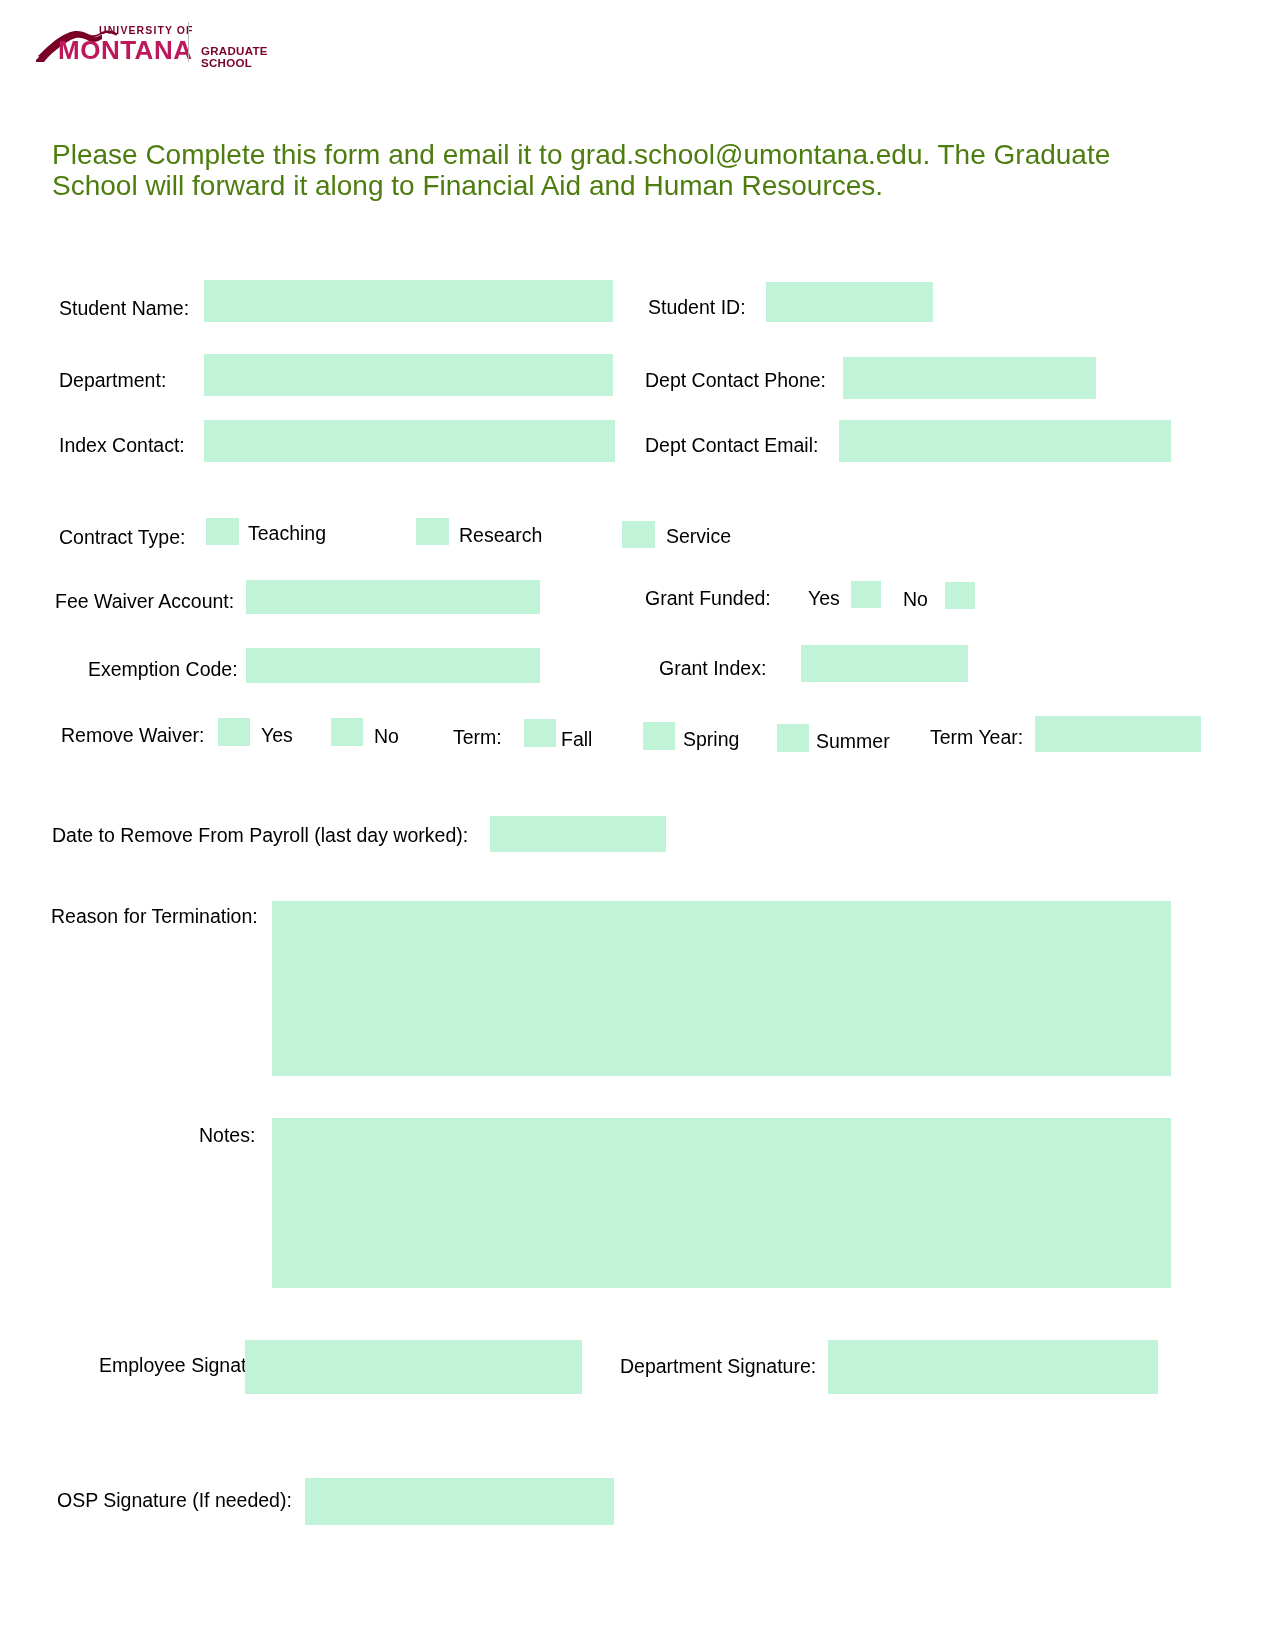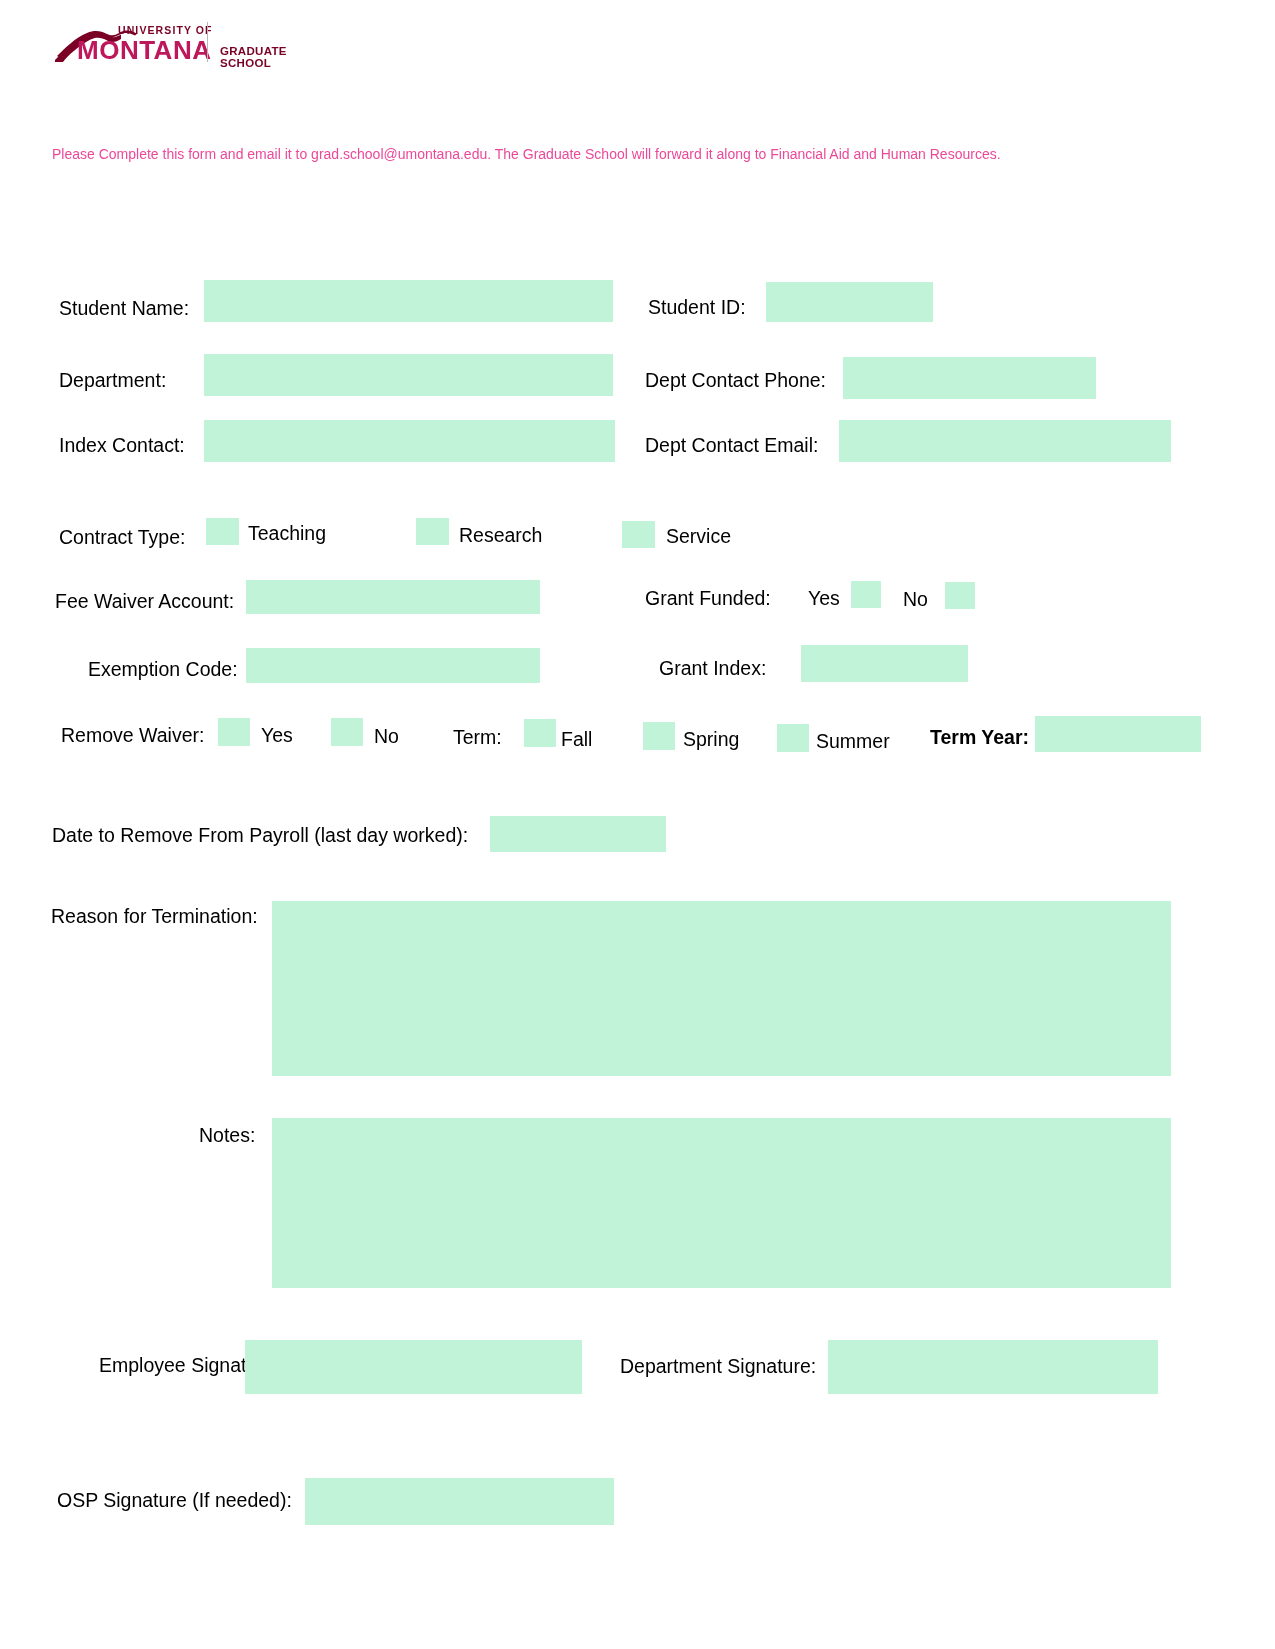--- a/index.html
+++ b/index.html
@@ -15,21 +15,20 @@
     color: #000000;
     overflow: hidden;
   }
 
   
   .header {
     position: absolute;
     left: 0; top: 0;
     width: 1242px;
     height: 100px;
-    margin-left: 19px;
   }
   .logo {
     position: absolute;
     left: 36px; top: 18px;
     width: 240px; height: 46px;
   }
   .logo-mountain {
     position: absolute;
     left: 0; top: 4px;
     width: 132px; height: 40px;
@@ -73,23 +72,23 @@
     font-weight: 400;
     color: #111111;
     letter-spacing: 0.1px;
   }
 
   
   .intro {
     position: absolute;
     left: 52px; top: 139px;
     width: 1110px;
-    font-size: 14px;
+    font-size: 28px;
     line-height: 31px;
-    color: #ec4899;
+    color: #4d7c0f;
   }
 
   
   .lbl {
     position: absolute;
     font-size: 19.5px;
     color: #000;
     white-space: nowrap;
     line-height: 22px;
   }
@@ -178,21 +177,21 @@
 <div class="lbl" style="left:453px; top:726px;">Term:</div>
 <div class="cbx" style="left:524px; top:719px; width:32px; height:28px;"></div>
 <div class="lbl" style="left:561px; top:728px;">Fall</div>
 
 <div class="cbx" style="left:643px; top:722px; width:32px; height:28px;"></div>
 <div class="lbl" style="left:683px; top:728px;">Spring</div>
 
 <div class="cbx" style="left:777px; top:724px; width:32px; height:28px;"></div>
 <div class="lbl" style="left:816px; top:730px;">Summer</div>
 
-<div class="lbl" style="left:930px; top:726px;font-weight:bold;">Term Year:</div>
+<div class="lbl" style="left:930px; top:726px;">Term Year:</div>
 <div class="fld" style="left:1035px; top:716px; width:166px; height:36px;"></div>
 
 <div class="lbl" style="left:52px; top:824px;">Date to Remove From Payroll (last day worked):</div>
 <div class="fld" style="left:490px; top:816px; width:176px; height:36px;"></div>
 
 <div class="lbl" style="left:51px; top:905px;">Reason for Termination:</div>
 <div class="fld" style="left:272px; top:901px; width:899px; height:175px;"></div>
 
 <div class="lbl" style="left:199px; top:1124px;">Notes:</div>
 <div class="fld" style="left:272px; top:1118px; width:899px; height:170px;"></div>

